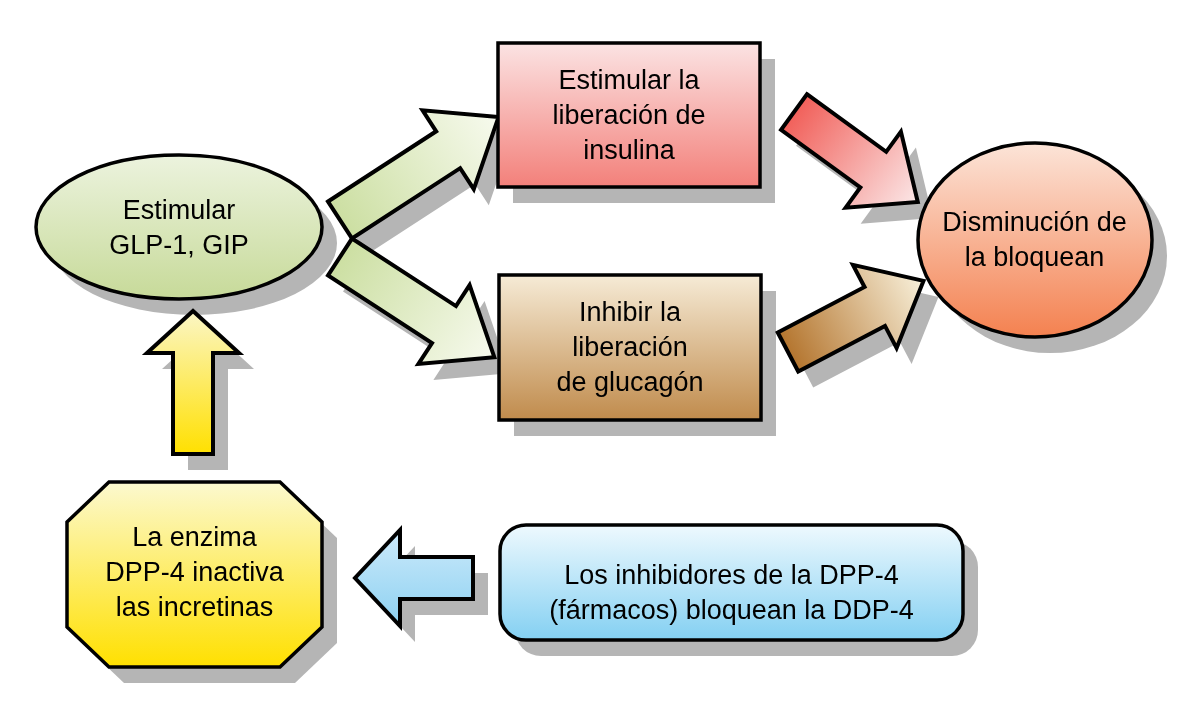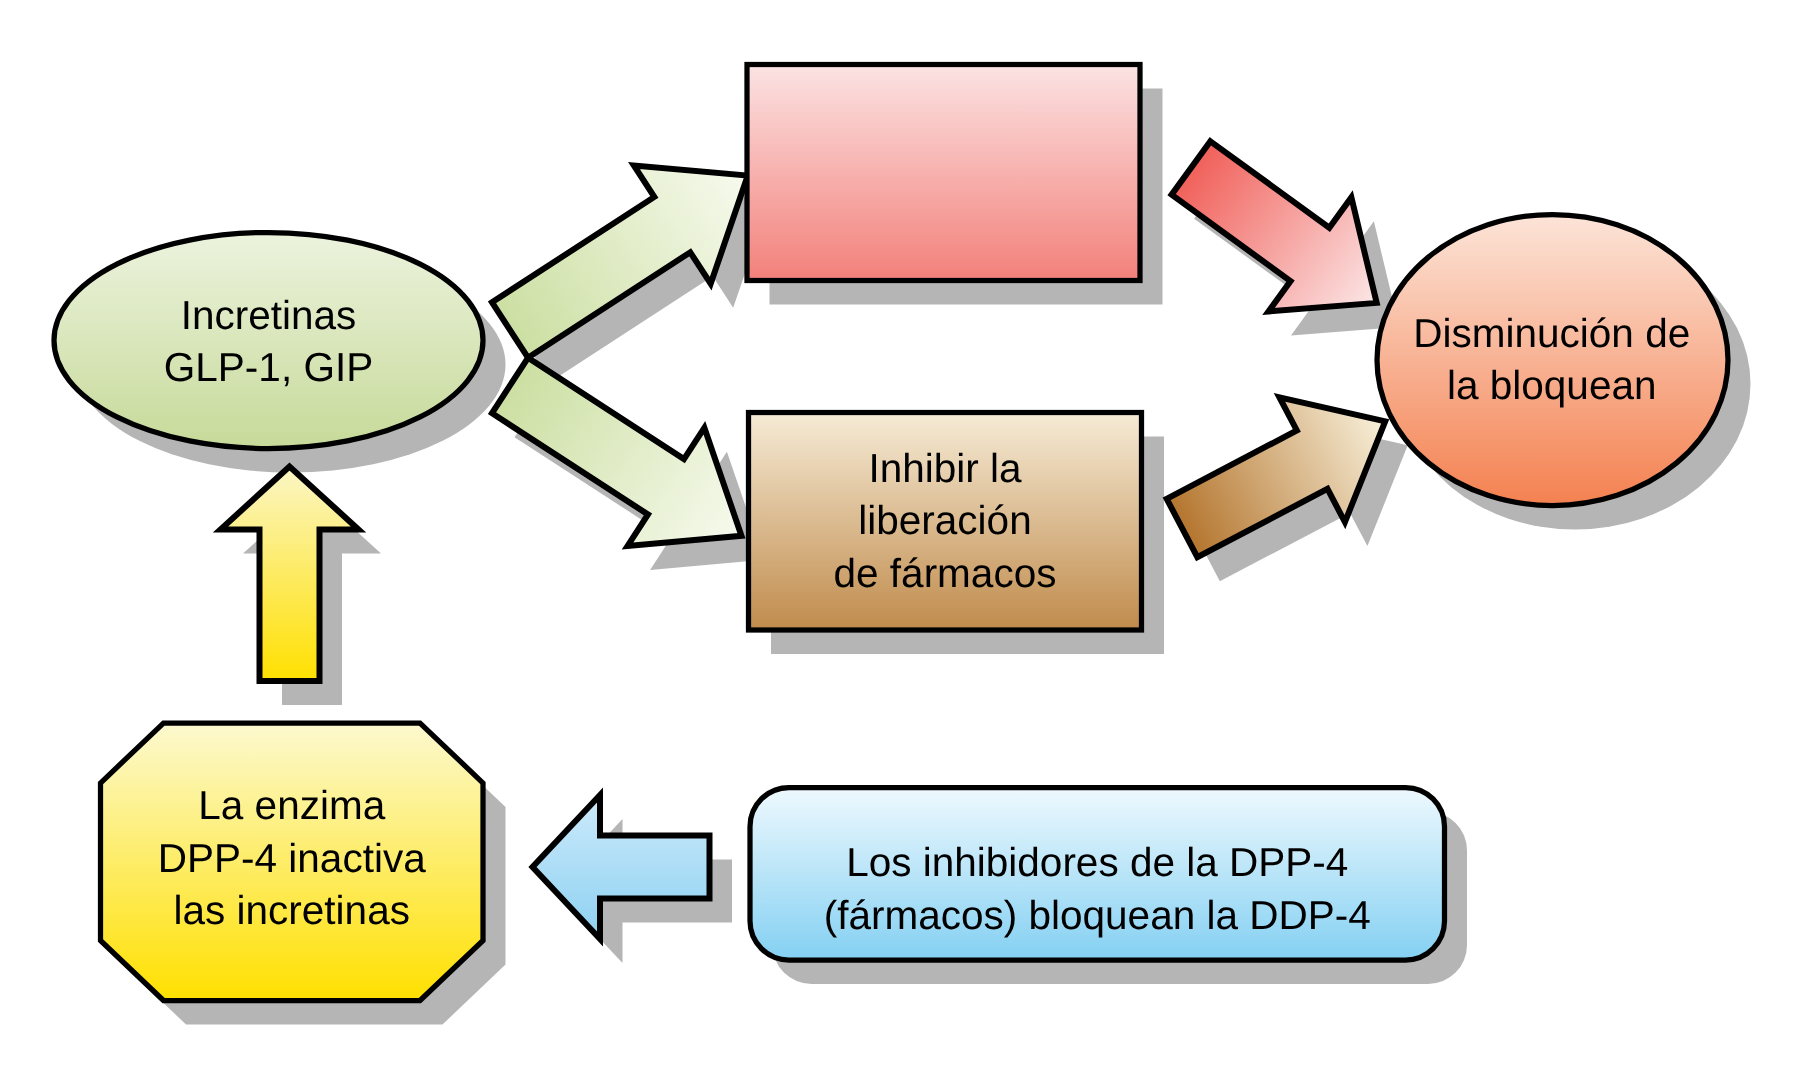--- a/index.html
+++ b/index.html
@@ -122,25 +122,28 @@
 
       <use href="#sh-incretins" fill="url(#g-incretins)" stroke-width="3.5"></use>
       <use href="#sh-insulin" fill="url(#g-insulin)" stroke-width="3.5"></use>
       <use href="#sh-glucagon" fill="url(#g-glucagon)" stroke-width="3.5"></use>
       <use href="#sh-glycemia" fill="url(#g-glycemia)" stroke-width="3.5"></use>
       <use href="#sh-enzyme" fill="url(#g-enzyme)" stroke-width="3.5"></use>
       <use href="#sh-inhibitors" fill="url(#g-inhibitors)" stroke-width="3.5"></use>
     </g>
   </svg>
 
-  <div class="label incretins">Incretinas
+  <div class="label incretins">Estimular
 GLP-1, GIP</div>
+  <div class="label stimulate">Estimular la
+liberación de
+insulina</div>
   <div class="label inhibit">Inhibir la
 liberación
-de fármacos</div>
+de glucagón</div>
   <div class="label glycemia">Disminución de
 la bloquean</div>
   <div class="label enzyme">La enzima
 DPP-4 inactiva
 las incretinas</div>
   <div class="label inhibitors">Los inhibidores de la DPP-4
 (fármacos) bloquean la DDP-4</div>
 
 </div>
 

